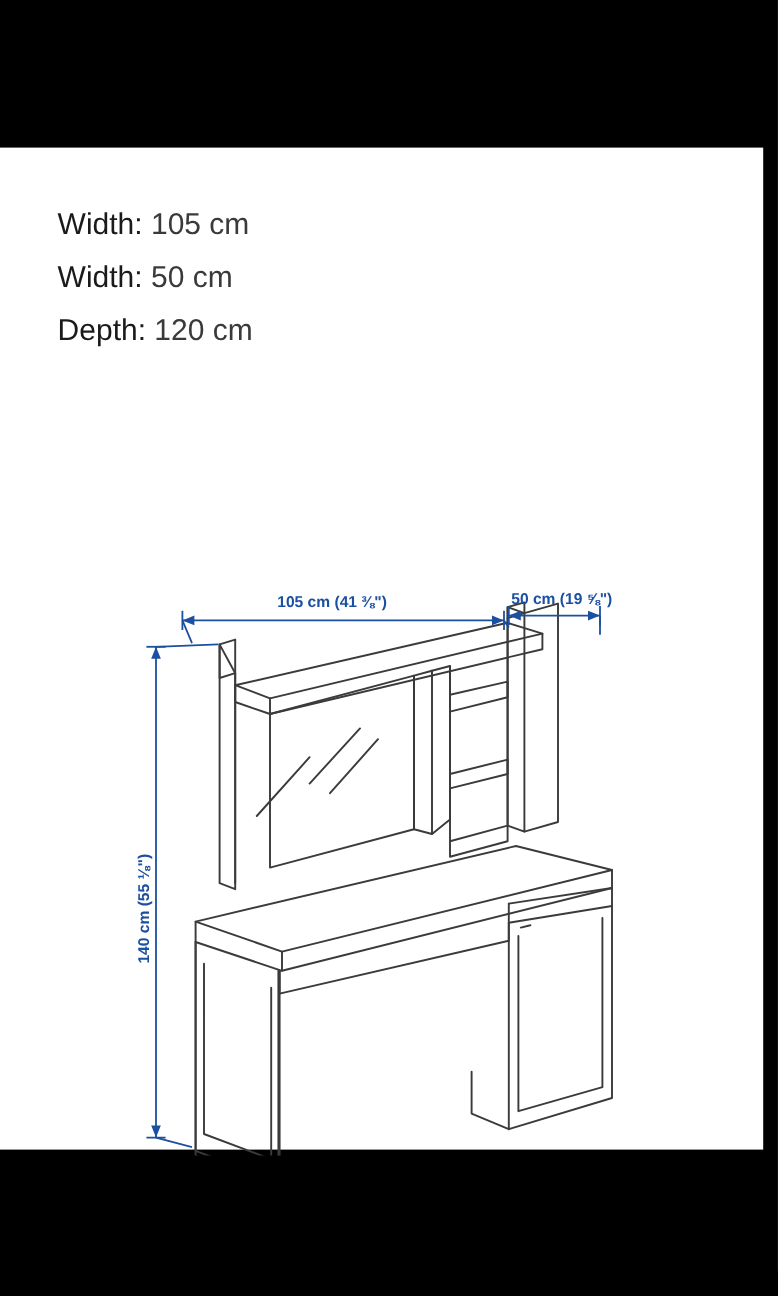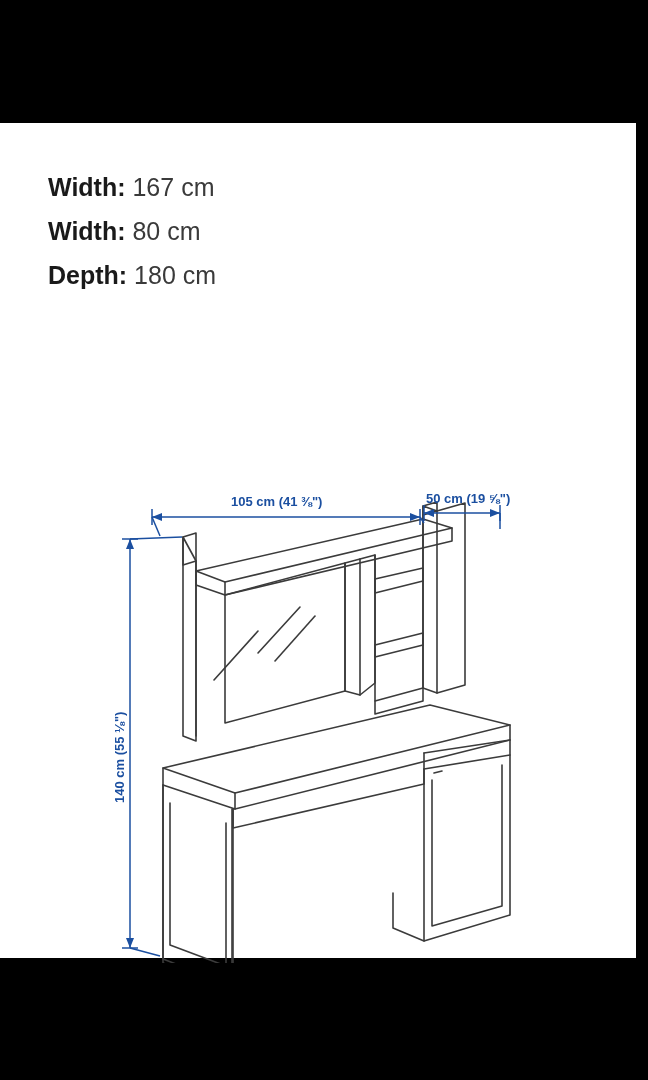--- a/index.html
+++ b/index.html
@@ -34,21 +34,21 @@
     top: 42px;
     width: 520px;
   }
   .spec-row {
     font-size: 25px;
     line-height: 44px;
     color: #2a2a2a;
     white-space: nowrap;
   }
   .spec-label {
-    font-weight: bold;
+    font-weight: normal;
     color: #1a1a1a;
   }
   .spec-value {
     font-weight: normal;
     color: #3a3a3a;
   }
   .drawing {
     position: absolute;
     left: 0;
     top: 200px;
@@ -67,29 +67,29 @@
 </head>
 <body>
 
 <div class="page">
 
   <div class="card">
 
     <div class="specs">
       <div class="spec-row">
         <span class="spec-label">Width:</span>
-        <span class="spec-value">167 cm</span>
+        <span class="spec-value">105 cm</span>
       </div>
       <div class="spec-row">
         <span class="spec-label">Width:</span>
-        <span class="spec-value">80 cm</span>
+        <span class="spec-value">50 cm</span>
       </div>
       <div class="spec-row">
         <span class="spec-label">Depth:</span>
-        <span class="spec-value">180 cm</span>
+        <span class="spec-value">120 cm</span>
       </div>
     </div>
 
     <div class="drawing">
       <svg width="636" height="640" viewBox="0 0 636 640" xmlns="http://www.w3.org/2000/svg">
 
         <g stroke="#3b3b3b" stroke-width="1.6" fill="none" stroke-linejoin="round" stroke-linecap="round">
 
           <path d="M163 445 L430 382 L510 402 L235 470 Z"></path>
 

